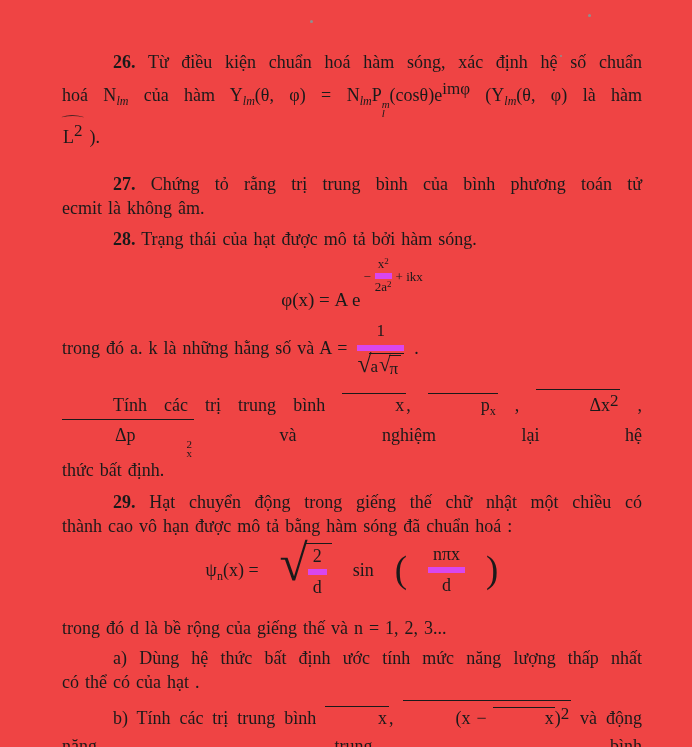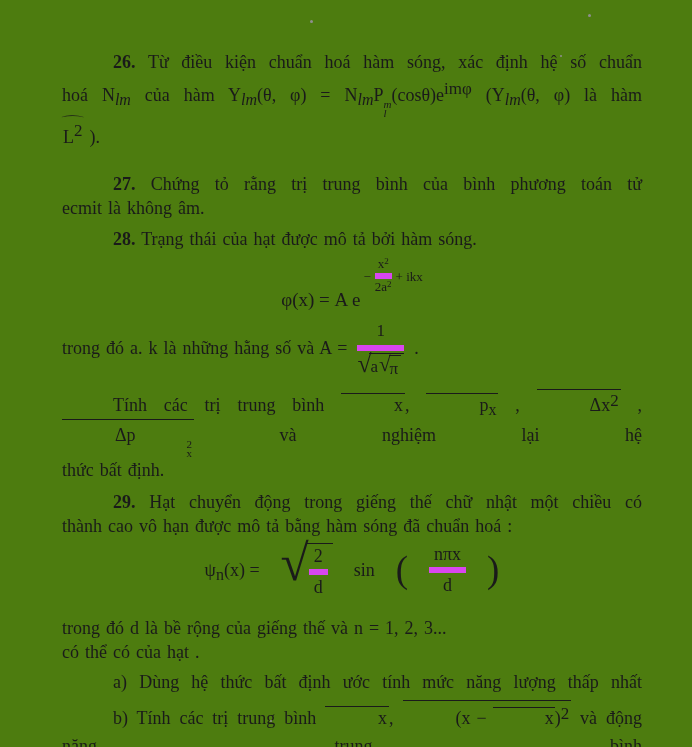--- a/index.html
+++ b/index.html
@@ -1,24 +1,24 @@
 <!DOCTYPE html>
 <html><head>
 <meta charset="utf-8">
 <style>
   html,body{margin:0;padding:0;background:#ffffff;}
-  .page{position:relative;width:692px;height:747px;background:#4d7c0f;box-sizing:border-box;
+  .page{position:relative;width:692px;height:747px;background:#ef4444;box-sizing:border-box;
     padding:50px 50px 0 62px;font-family:"Liberation Serif","DejaVu Serif",serif;
     font-size:18px;color:#1a1a1a;overflow:hidden;}
   .ln{margin:0;line-height:24px;word-spacing:1.5px;}
   .jl{text-align:justify;text-align-last:justify;}
   .ind{text-indent:51px;}
   .bold{font-weight:bold;}
   
-  .sb{font-size:16px;position:relative;top:4px;font-style:italic;}
+  .sb{font-size:12px;position:relative;top:4px;font-style:italic;}
   .sb.rm{font-style:normal;}
   .sp{font-size:17px;position:relative;top:-7px;}
   .sp5{top:-5px;}
   .supsub{display:inline-flex;flex-direction:column;align-items:flex-start;
     vertical-align:-7px;font-size:11px;line-height:9px;font-style:italic;}
   .supsub.rm2{font-style:normal;}
   
   .hatw{position:relative;display:inline-block;padding:0 1px;}
   .hat{position:absolute;left:0;right:0;top:-9px;text-align:center;font-size:12px;
     line-height:10px;transform:scaleX(2.2);}
@@ -127,20 +127,20 @@
       <span class="bigp">(</span>
       <span class="frac vfrac">
         <span class="fnum">nπx</span>
         <span class="fden">d</span>
       </span>
       <span class="bigp">)</span>
     </div>
 
   <p class="ln mt4"><span>trong đó d là bề rộng của giếng thế và n = 1, 2, 3...</span></p>
 
+  <p class="ln jl ind mt6"><span>a)</span><span> Dùng hệ thức bất định ước tính mức năng lượng thấp nhất</span></p>
   <p class="ln"><span>có thể có của hạt .</span></p>
-  <p class="ln jl ind mt6"><span>a)</span><span> Dùng hệ thức bất định ước tính mức năng lượng thấp nhất</span></p>
 
   <p class="ln jl ind mt6 lh28"><span>b)</span><span> Tính các trị trung bình </span><span class="ol">x</span><span>, </span><span class="ol olb"><span>(x − </span><span class="ol">x</span><span>)</span><span class="sp sp5">2</span></span><span> và động năng trung bình</span></p>
 
   <p class="ln mt14"><span class="ol">T</span><span> của hạt.</span></p>
 
 </div>
 
 </body></html>

